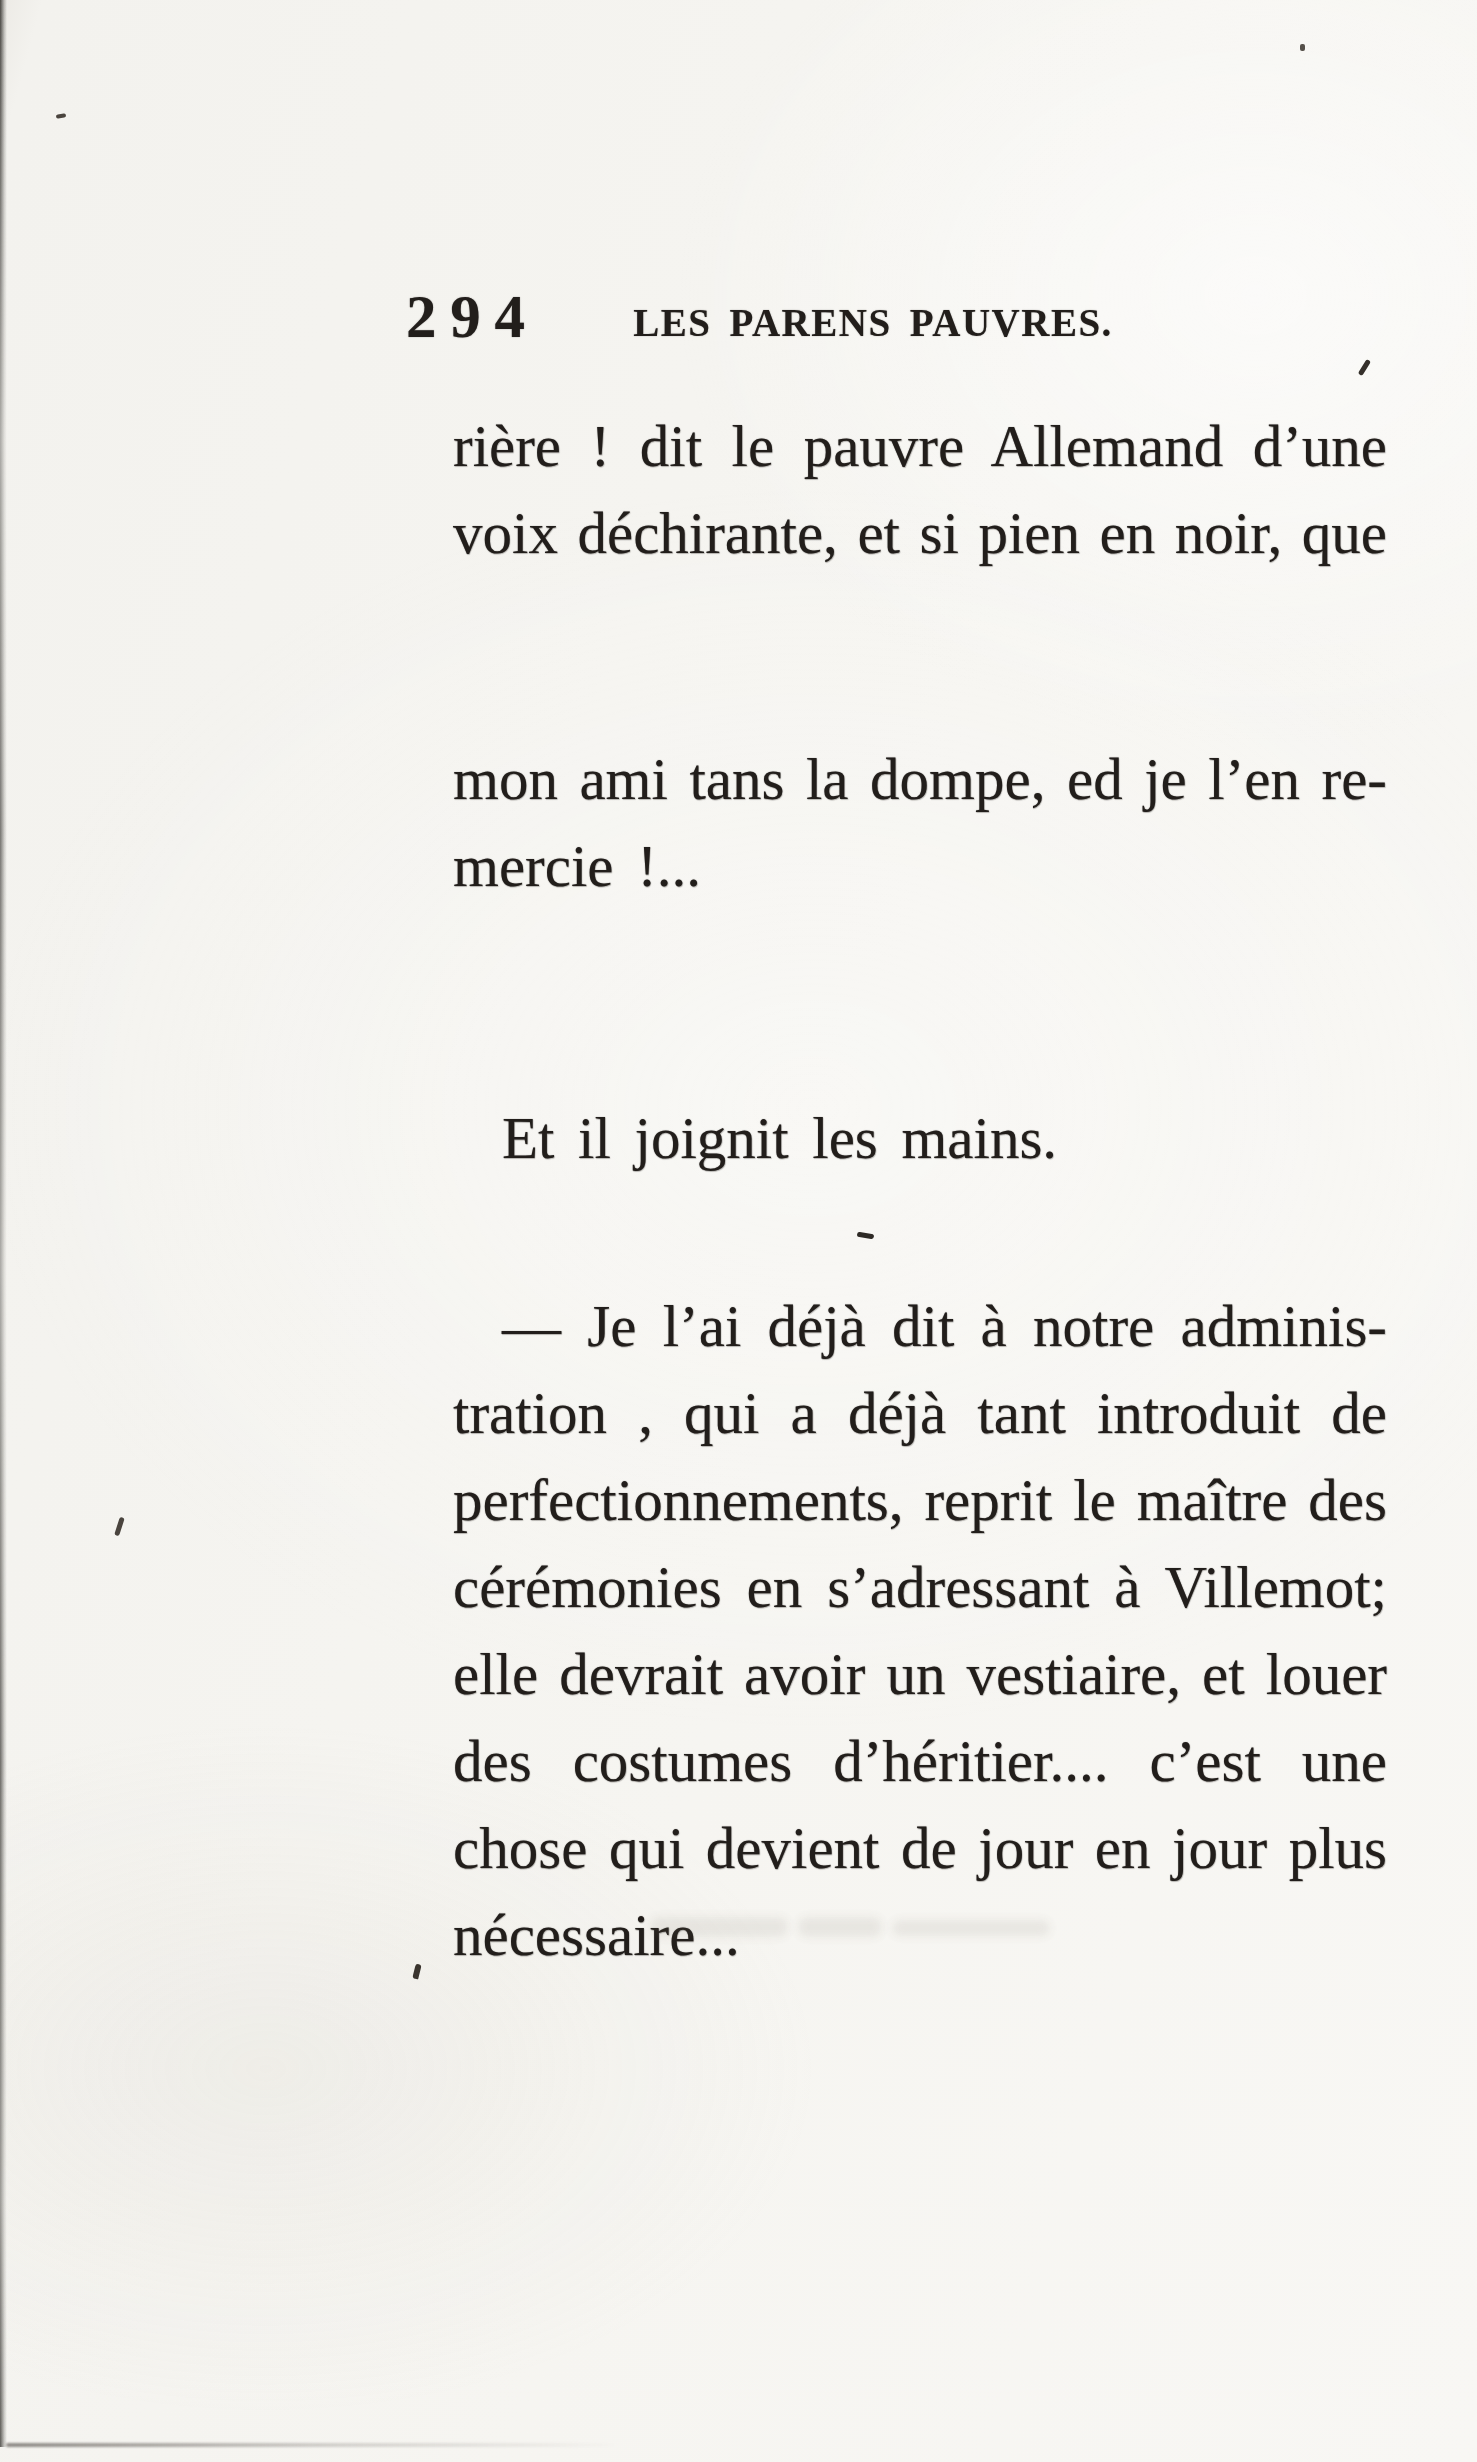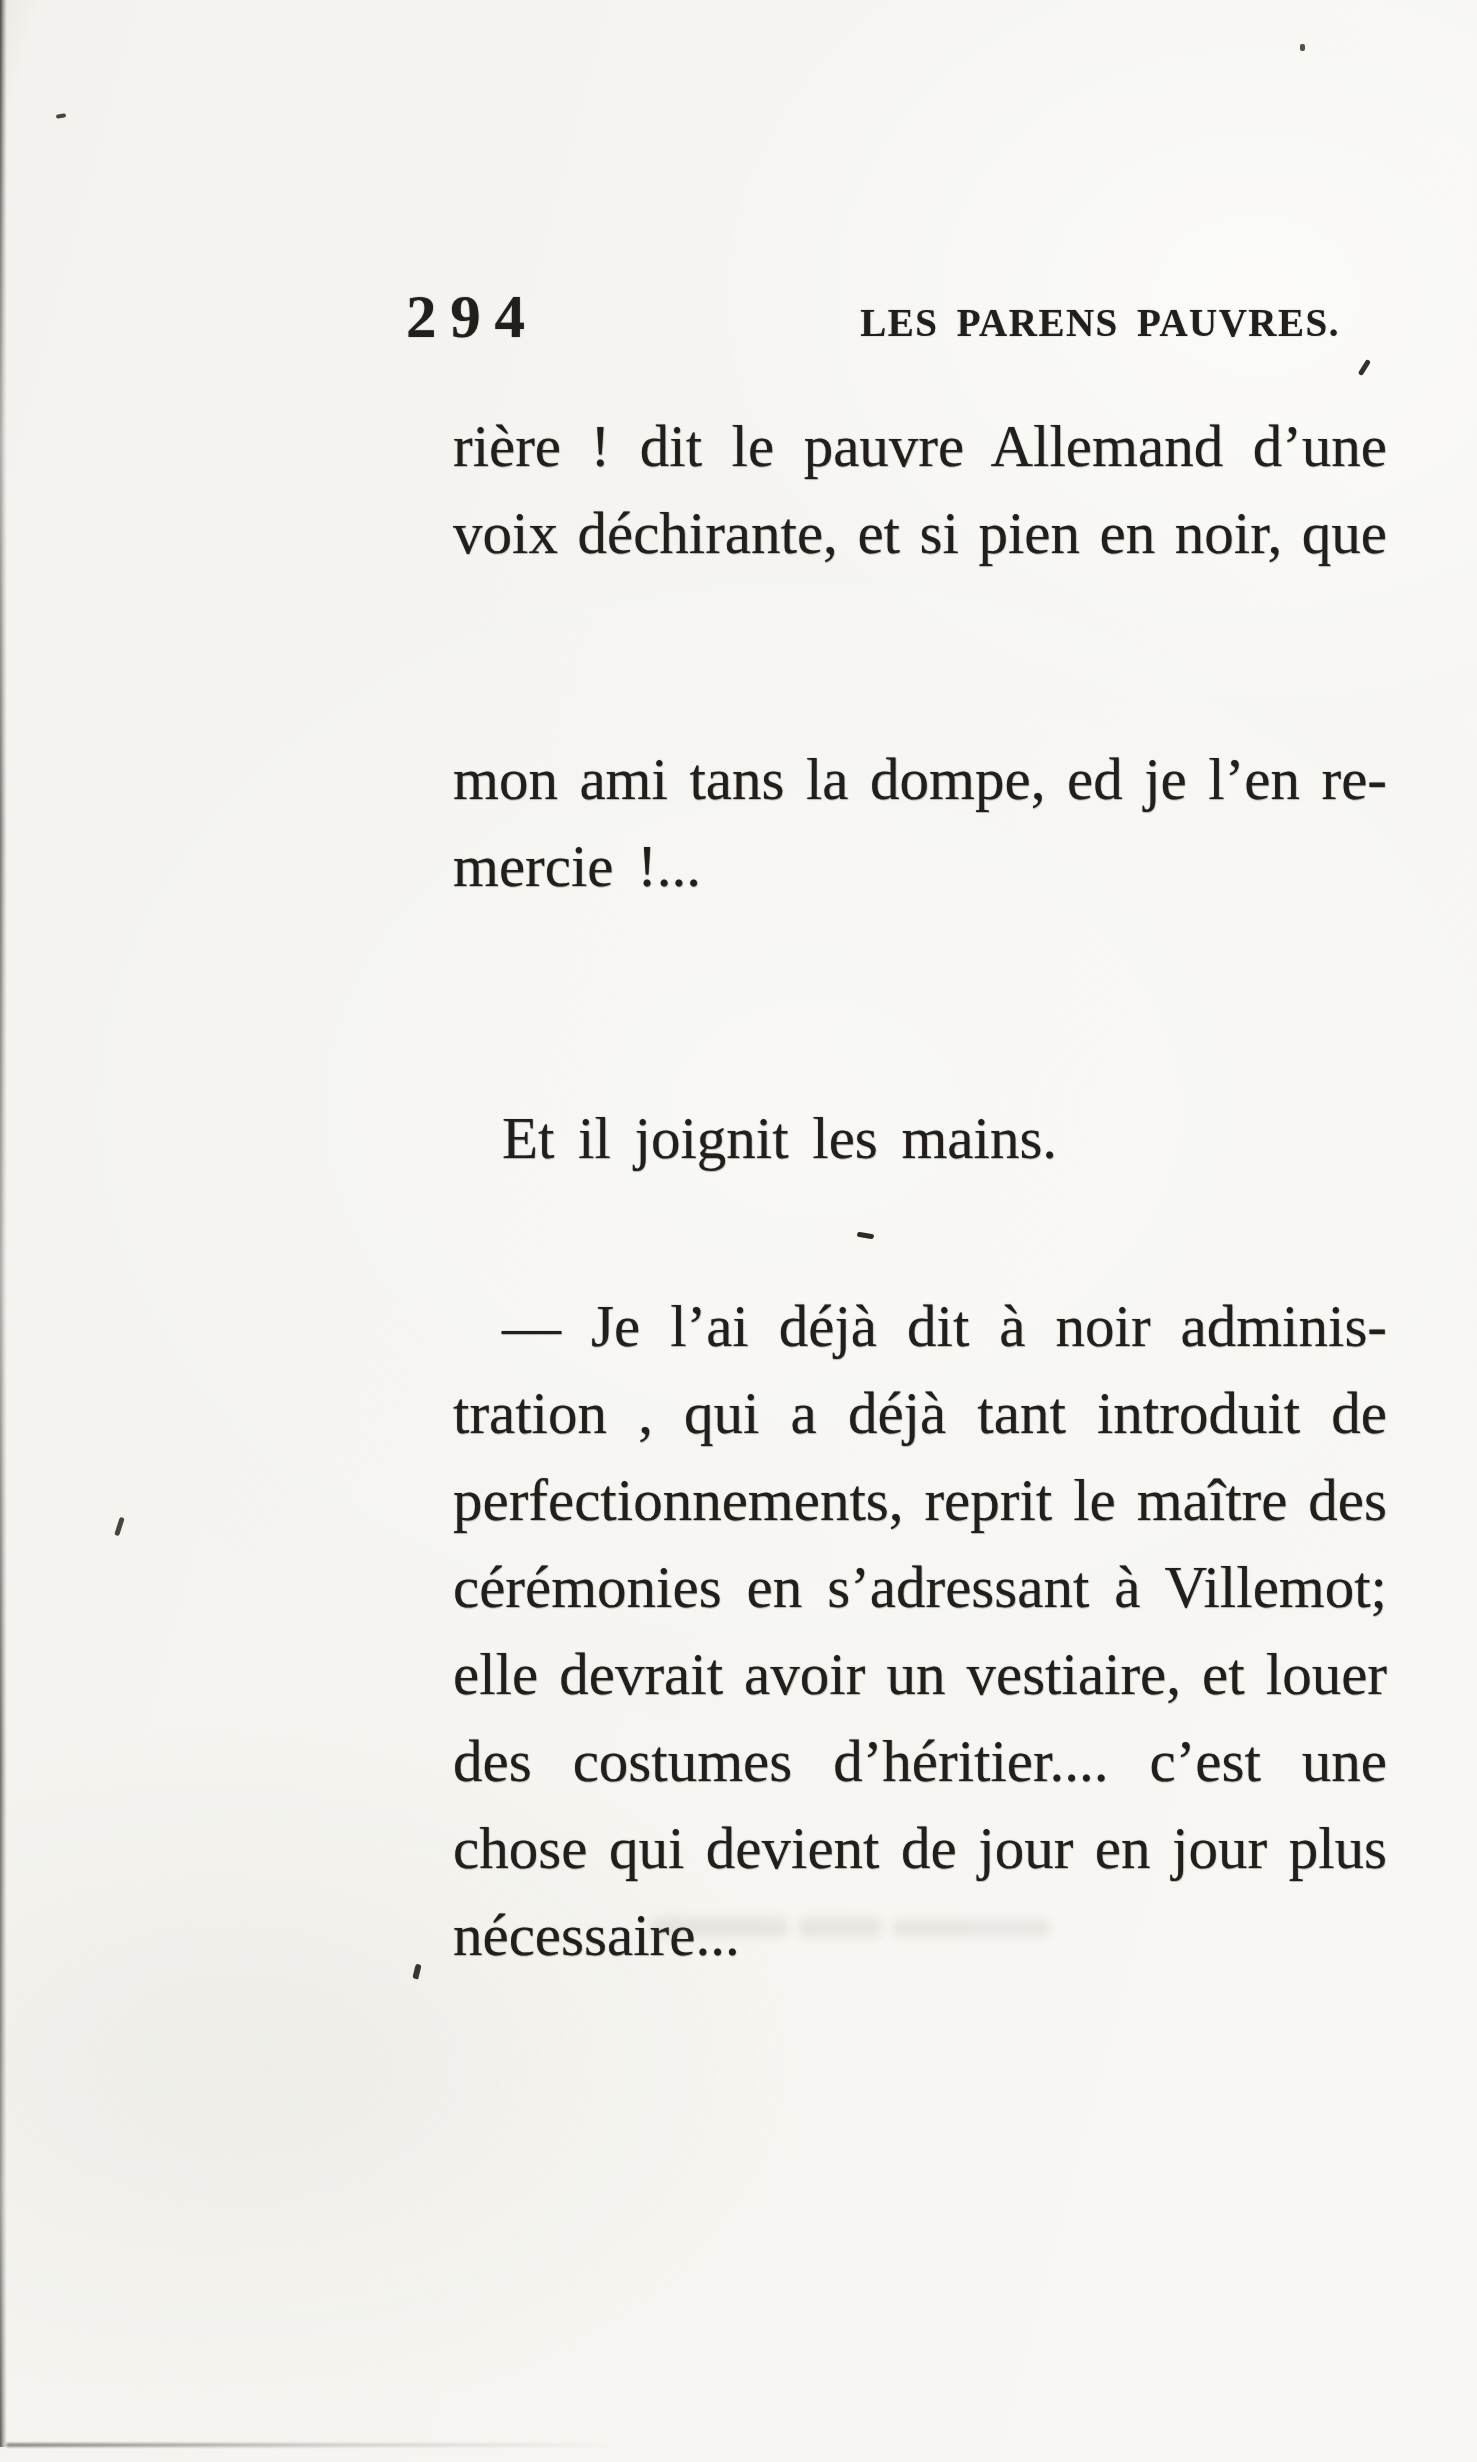--- a/index.html
+++ b/index.html
@@ -36,21 +36,21 @@
 
   
   .running-head{position:absolute;left:406px;top:0;width:934px;height:118px;}
   .pagenum{
     position:absolute;left:0;top:286px;height:61px;line-height:61px;
     font-size:61px;letter-spacing:13.8px;font-weight:bold;
     text-shadow:0 0 1.2px rgba(34,30,27,0.55);
   }
   .title{
     position:absolute;left:0;right:0;top:303px;height:39px;line-height:39px;
-    text-align:right;font-size:39px;letter-spacing:1.5px;word-spacing:6.9px;font-weight:bold;
+    text-align:center;font-size:39px;letter-spacing:1.5px;word-spacing:6.9px;font-weight:bold;
     text-shadow:0 0 1.2px rgba(34,30,27,0.5);
   }
 
   
   .text-block{position:absolute;left:406px;top:0;width:934px;height:2463px;}
   .para{position:absolute;left:0;width:934px;margin-left:47px;}
   .line{
     height:87px;line-height:87px;font-size:59px;
     text-align:justify;text-align-last:justify;
     word-spacing:2px;
@@ -95,21 +95,21 @@
         <div class="line">voix déchirante, et si pien en noir, que</div>
       </div>
       <div class="para" style="top: 736px;">
         <div class="line">mon ami tans la dompe, ed je l’en re-</div>
         <div class="line last">mercie !...</div>
       </div>
       <div class="para" style="top: 1095px;">
         <div class="line last indent">Et il joignit les mains.</div>
       </div>
       <div class="para" style="top: 1283px;">
-        <div class="line indent">— Je l’ai déjà dit à noir adminis-</div>
+        <div class="line indent">— Je l’ai déjà dit à notre adminis-</div>
         <div class="line">tration , qui a déjà tant introduit de</div>
         <div class="line">perfectionnements, reprit le maître des</div>
         <div class="line">cérémonies en s’adressant à Villemot;</div>
         <div class="line">elle devrait avoir un vestiaire, et louer</div>
         <div class="line">des costumes d’héritier.... c’est une</div>
         <div class="line">chose qui devient de jour en jour plus</div>
         <div class="line last">nécessaire...</div>
       </div>
     </main>
 

